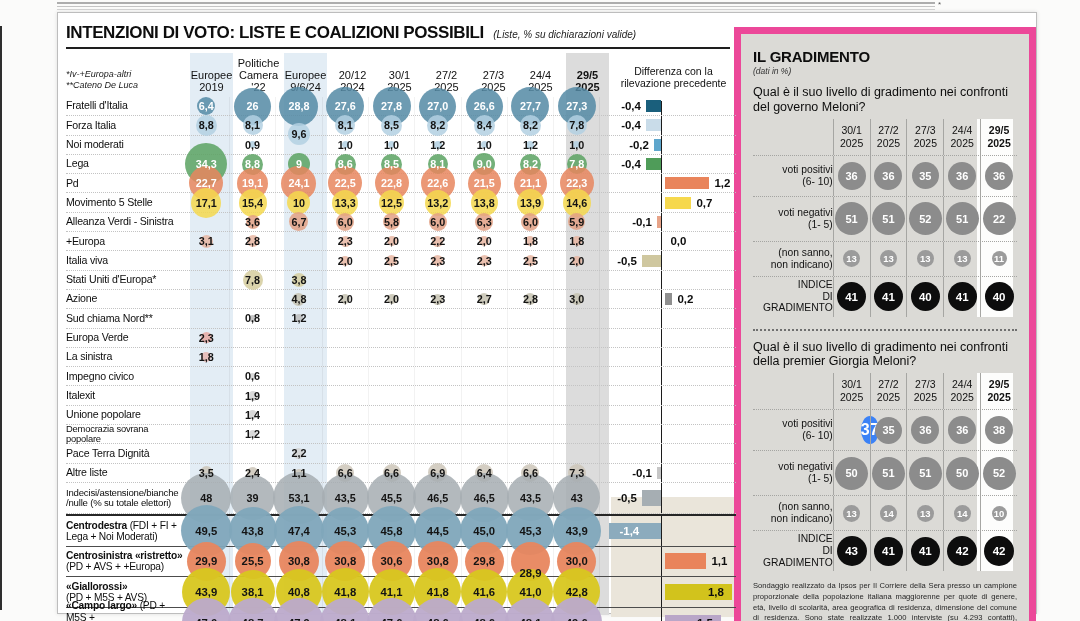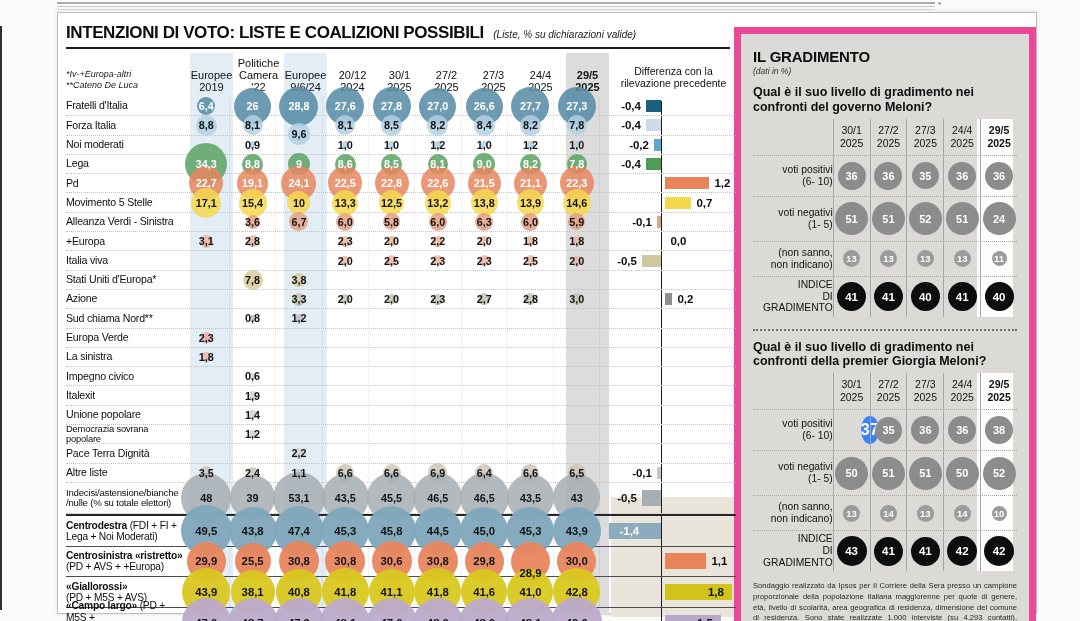--- a/index.html
+++ b/index.html
@@ -45,21 +45,21 @@
   .dlab { position:absolute; top:50%; transform:translateY(-50%); font-weight:bold; font-size:11.5px; color:#0d0d0d; white-space:nowrap; }
 
   .stripe { position:absolute; width:43px; z-index:0; }
   #diff-axis { position:absolute; width:1px; background:#1c1c1c; z-index:1; }
   #coal-bg { position:absolute; background:#eae5da; z-index:0; }
 
   
   #sb { left:676px; top:14px; width:264px; height:561px; background:#dbdad6; border:7px solid #ec4899; padding:14px 12px; }
   #sb-title { font-size:15px; font-weight:bold; color:#0d0d0d; letter-spacing:-0.2px; }
   #sb-sub { font-size:8.5px; font-style:italic; color:#333; margin:1px 0 9px; }
-  .question { font-size:12.5px; font-weight:bold; color:#0d0d0d; line-height:1.18; margin-bottom:4px; }
+  .question { font-size:12.5px; font-weight:normal; color:#0d0d0d; line-height:1.18; margin-bottom:4px; }
   .qtable { position:relative; }
   .q-hl { position:absolute; background:#fdfdfc; z-index:0; top:0; }
   .qhead { display:flex; height:36px; position:relative; z-index:1; }
   .qhcell { width:36px; text-align:center; font-size:10.5px; line-height:1.2; color:#111; border-left:1px solid #a6a6a3; display:flex; flex-direction:column; justify-content:center; white-space:pre-line; }
   .qhcell.bold { font-weight:bold; }
   .qhspacer { width:80px; border-left:none; }
   .qrow { display:flex; position:relative; z-index:1; align-items:center; border-top:1px dotted #a5a5a2;text-align:right; }
   .qlabel { width:80px; font-size:10.3px; line-height:1.15; color:#111; white-space:pre-line; }
   .qcell { width:36px; height:100%; display:flex; align-items:center; justify-content:center; border-left:1px solid #a6a6a3; position:relative; }
   .gcirc { border-radius:50%; color:#fff; font-weight:bold; display:flex; align-items:center; justify-content:center; }
@@ -492,21 +492,21 @@
           <div class="mcell"></div>
           <div class="mcell"></div>
           <div class="mdiff"></div>
         </div>
         <div class="mrow">
           <div class="mlabel">Azione</div>
           <div class="mcell"></div>
           <div class="mcell"></div>
           <div class="mcell">
             <div class="circ" style="height: 13px; width: 13px; background: rgb(197, 194, 176);"></div>
-            <span class="num" style="color: rgb(20, 20, 20);">3,3</span>
+            <span class="num" style="color: rgb(20, 20, 20);">4,8</span>
           </div>
           <div class="mcell">
             <div class="circ" style="height: 10px; width: 10px; background: rgb(197, 194, 176);"></div>
             <span class="num" style="color: rgb(20, 20, 20);">2,0</span>
           </div>
           <div class="mcell">
             <div class="circ" style="height: 10px; width: 10px; background: rgb(197, 194, 176);"></div>
             <span class="num" style="color: rgb(20, 20, 20);">2,0</span>
           </div>
           <div class="mcell">
@@ -690,21 +690,21 @@
           <div class="mcell">
             <div class="circ" style="height: 18px; width: 18px; background: rgb(205, 197, 184);"></div>
             <span class="num" style="color: rgb(20, 20, 20);">6,4</span>
           </div>
           <div class="mcell">
             <div class="circ" style="height: 18px; width: 18px; background: rgb(205, 197, 184);"></div>
             <span class="num" style="color: rgb(20, 20, 20);">6,6</span>
           </div>
           <div class="mcell">
             <div class="circ" style="height: 18px; width: 18px; background: rgb(205, 197, 184);"></div>
-            <span class="num" style="color: rgb(20, 20, 20);">6,5</span>
+            <span class="num" style="color: rgb(20, 20, 20);">7,3</span>
           </div>
           <div class="mdiff">
             <div class="dbar" style="height: 12px; background: rgb(198, 198, 198); right: 75px; width: 4px;"></div>
             <div class="dlab" style="right: 84px;">-0,1</div>
           </div>
         </div>
         <div class="mrow tall">
           <div class="mlabel">Indecisi/astensione/bianche
 /nulle (% su totale elettori)</div>
           <div class="mcell">
@@ -980,21 +980,21 @@
             <div class="qcell">
               <div class="gcirc" style="height: 33px; width: 33px; background: rgb(140, 140, 140); font-size: 11px;">51</div>
             </div>
             <div class="qcell">
               <div class="gcirc" style="height: 33px; width: 33px; background: rgb(140, 140, 140); font-size: 11px;">52</div>
             </div>
             <div class="qcell">
               <div class="gcirc" style="height: 33px; width: 33px; background: rgb(140, 140, 140); font-size: 11px;">51</div>
             </div>
             <div class="qcell">
-              <div class="gcirc" style="height: 33px; width: 33px; background: rgb(140, 140, 140); font-size: 11px;">24</div>
+              <div class="gcirc" style="height: 33px; width: 33px; background: rgb(140, 140, 140); font-size: 11px;">22</div>
             </div>
           </div>
           <div class="qrow" style="height: 34px;">
             <div class="qlabel">(non sanno,
 non indicano)</div>
             <div class="qcell">
               <div class="gcirc" style="height: 17px; width: 17px; background: rgb(155, 155, 155); font-size: 9.5px;">13</div>
             </div>
             <div class="qcell">
               <div class="gcirc" style="height: 17px; width: 17px; background: rgb(155, 155, 155); font-size: 9.5px;">13</div>

